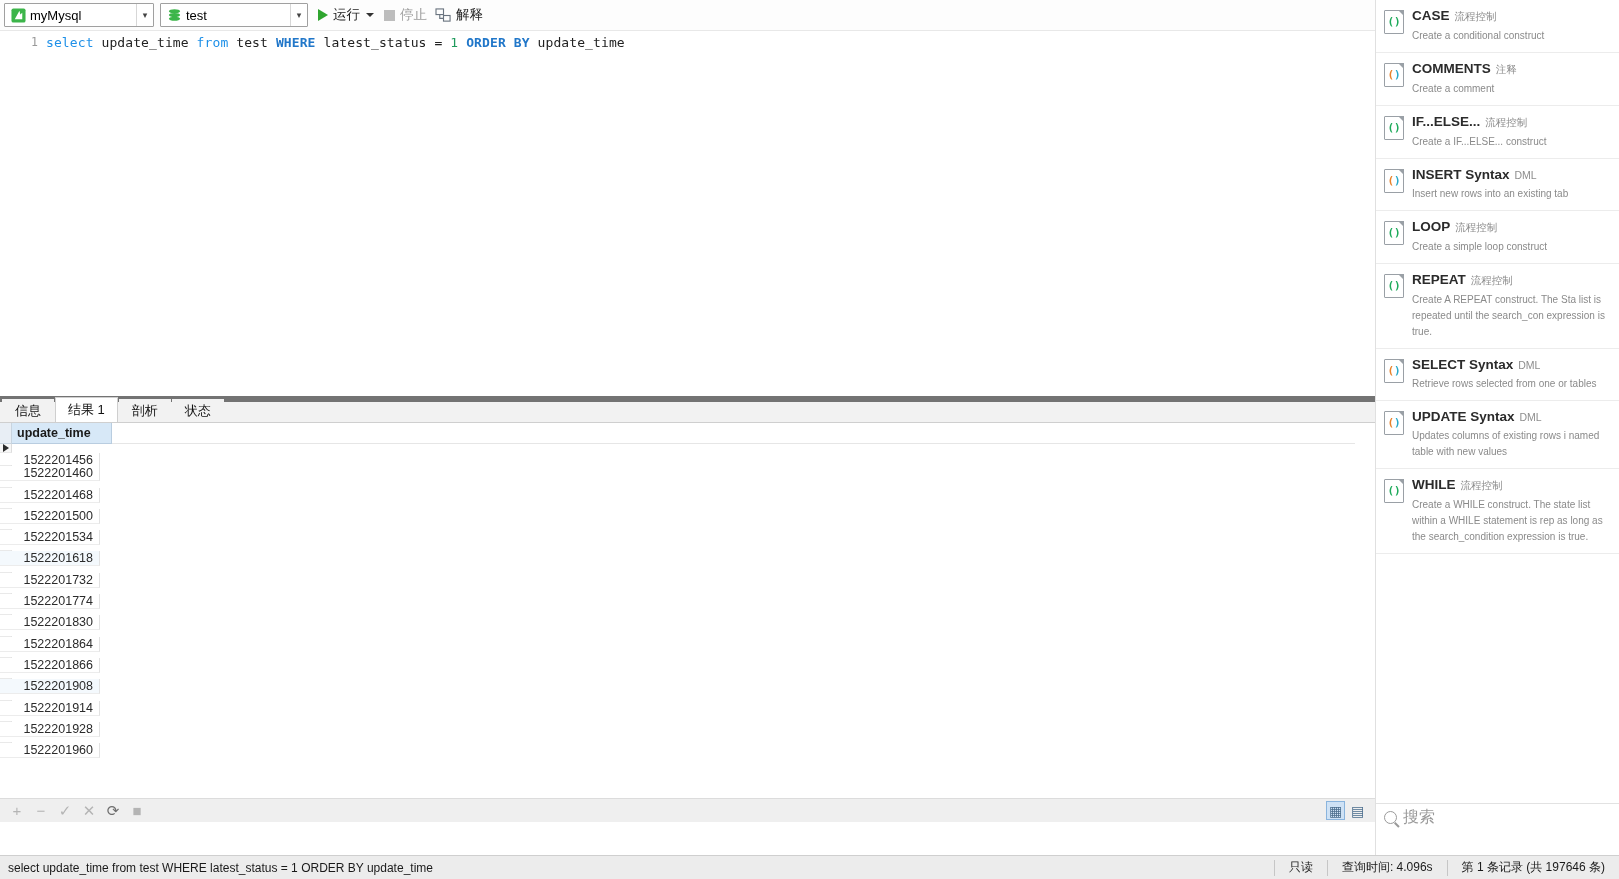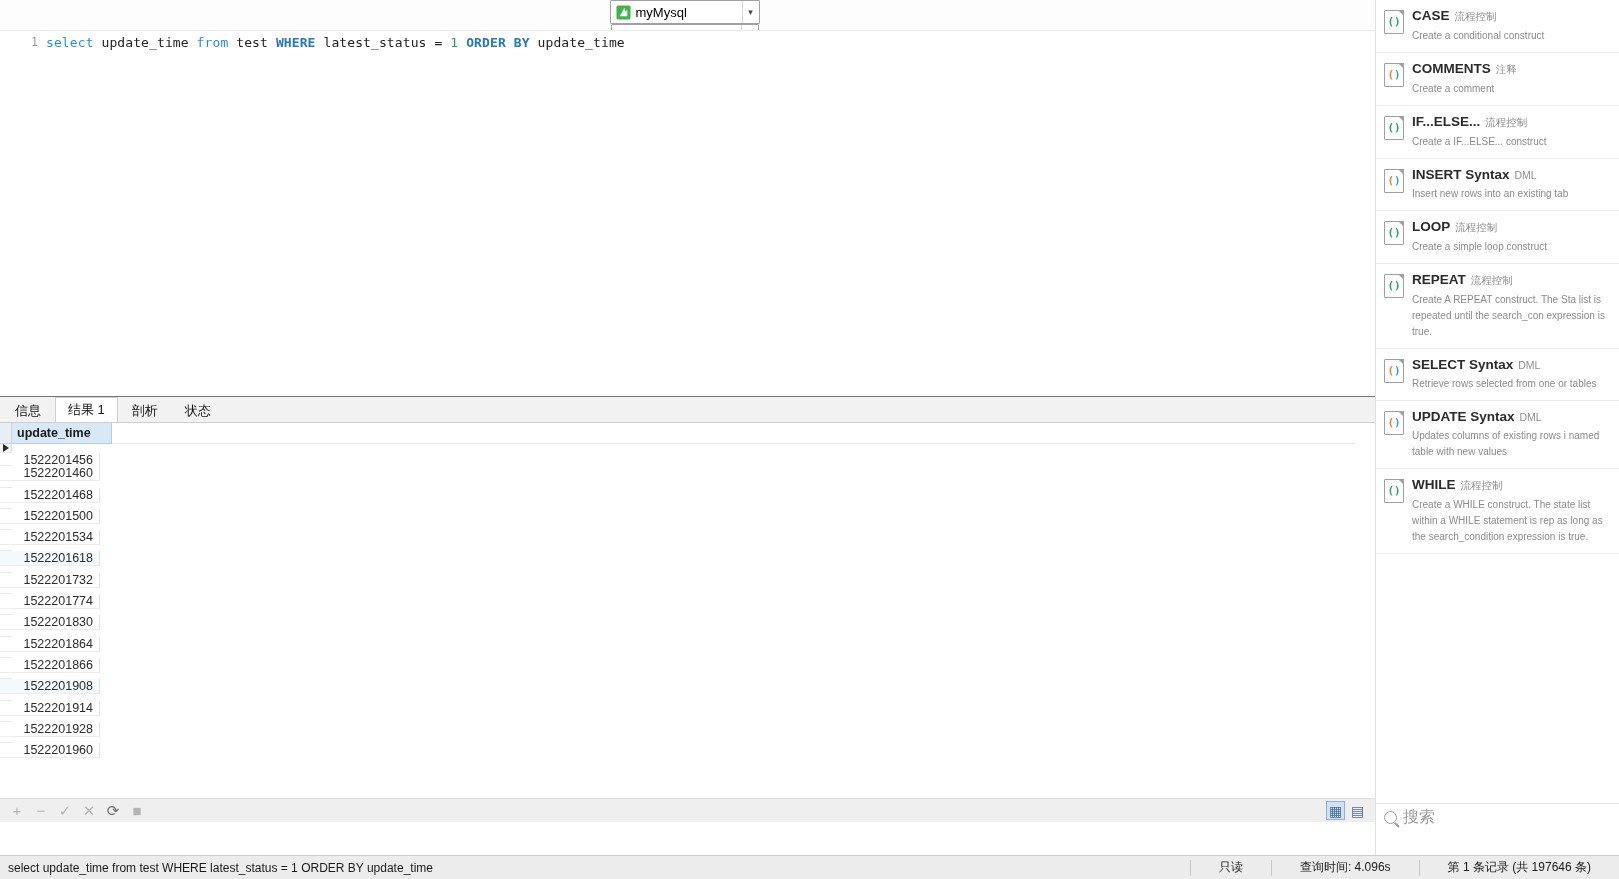--- a/index.html
+++ b/index.html
@@ -11,21 +11,21 @@
     font-family: "Liberation Sans", sans-serif;
     font-size: 12px;
     color: #000;
   }
   #app { position: relative; width: 1619px; height: 879px; }
 
   
   .toolbar {
     position: absolute; left: 0; top: 0; width: 1375px; height: 30px;
     background: #fdfdfd;
-    display: flex; align-items: center; padding: 0 4px; flex-direction: column;
+    display: flex; align-items: center; padding: 0 4px;
   }
   .combo {
     height: 24px; border: 1px solid #a0a0a0; background: #fff;
     display: flex; align-items: center; border-radius: 1px;
     margin-right: 6px; position: relative;
   }
   .combo.conn { width: 150px; }
   .combo.db { width: 148px; }
   .combo .ico { width: 20px; height: 16px; margin-left: 3px; display: flex; align-items: center; justify-content: center; flex: none;}
   .combo .txt { flex: 1; font-size: 13px; padding-left: 2px; white-space: nowrap; overflow: hidden; }
@@ -67,21 +67,21 @@
     white-space: pre; letter-spacing: 0.1px;
   }
   .kw  { color: #1e90e8; }
   .kw2 { color: #2177c9; font-weight: bold; }
   .num { color: #1f9a5c; }
   .pl  { color: #222; }
 
   
   .tabstrip {
     position: absolute; left: 0; top: 396px; width: 1375px; height: 26px;
-    background: #f2f2f2; border-top: 1px solid #737373;
+    background: #f2f2f2; border-top: 6px solid #737373;
     display: flex; align-items: flex-end; padding-left: 2px;
   }
   .tab {
     height: 23px; padding: 0 12px; display: flex; align-items: center;
     font-size: 13px; color: #111; background: #f2f2f2;
     border: 1px solid transparent; border-bottom: none; margin-right: 1px;
   }
   .tab.active { background: #fff; border-color: #cfcfcf; height: 25px; }
 
   
@@ -156,21 +156,21 @@
   .vtog.sel { background: #cfe2f5; border-color: #8ab4dd; }
 
   
   .statusbar {
     position: absolute; left: 0; bottom: 0; width: 1619px; height: 24px;
     background: #ececec; border-top: 1px solid #cfcfcf;
     display: flex; align-items: center; font-size: 12px; color: #1a1a1a;
   }
   .st-sql { flex: 1; padding-left: 8px; white-space: nowrap; overflow: hidden; }
   .st-seg {
-    padding: 0 28px; height: 16px; display: flex; align-items: center;
+    padding: 0 14px; height: 16px; display: flex; align-items: center;
     border-left: 1px solid #c6c6c6; white-space: nowrap;
   }
 
   
   .rpanel {
     position: absolute; right: 0; top: 0; width: 244px; height: 855px;
     background: #fff; border-left: 1px solid #e0e0e0; overflow: hidden;
   }
   .snip-list { position: absolute; left: 0; top: 0; width: 244px; }
   .snip {

